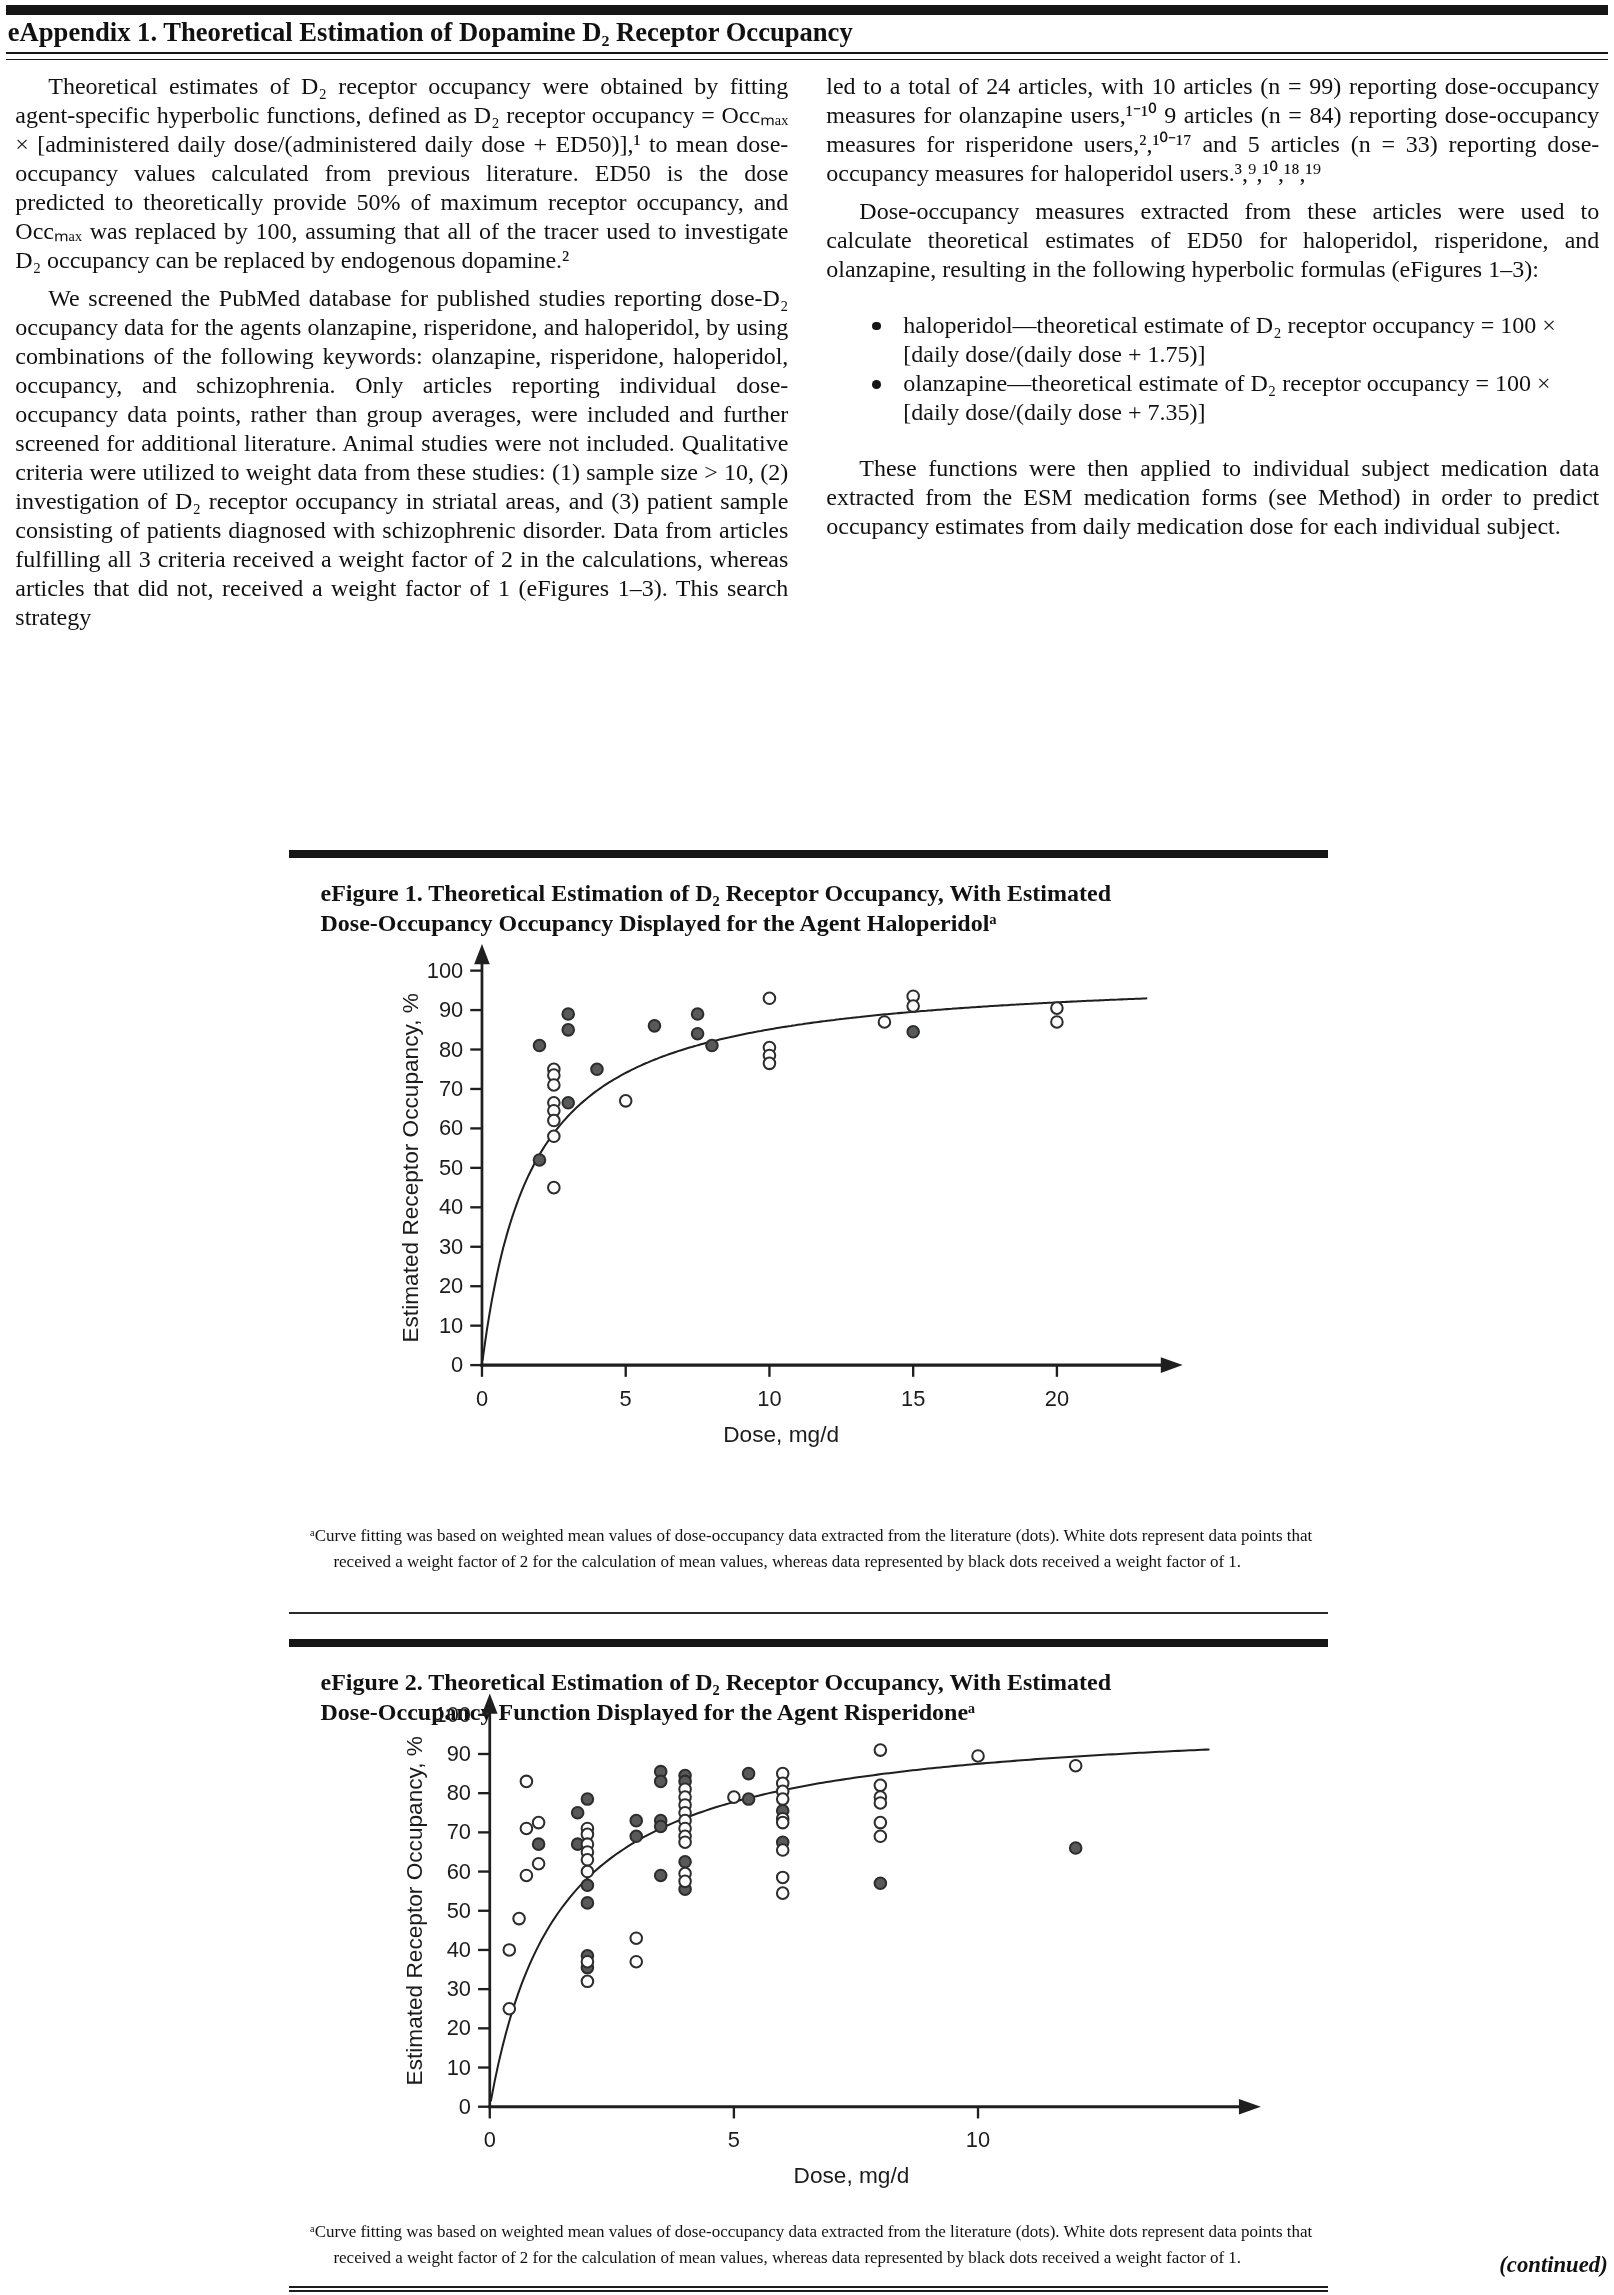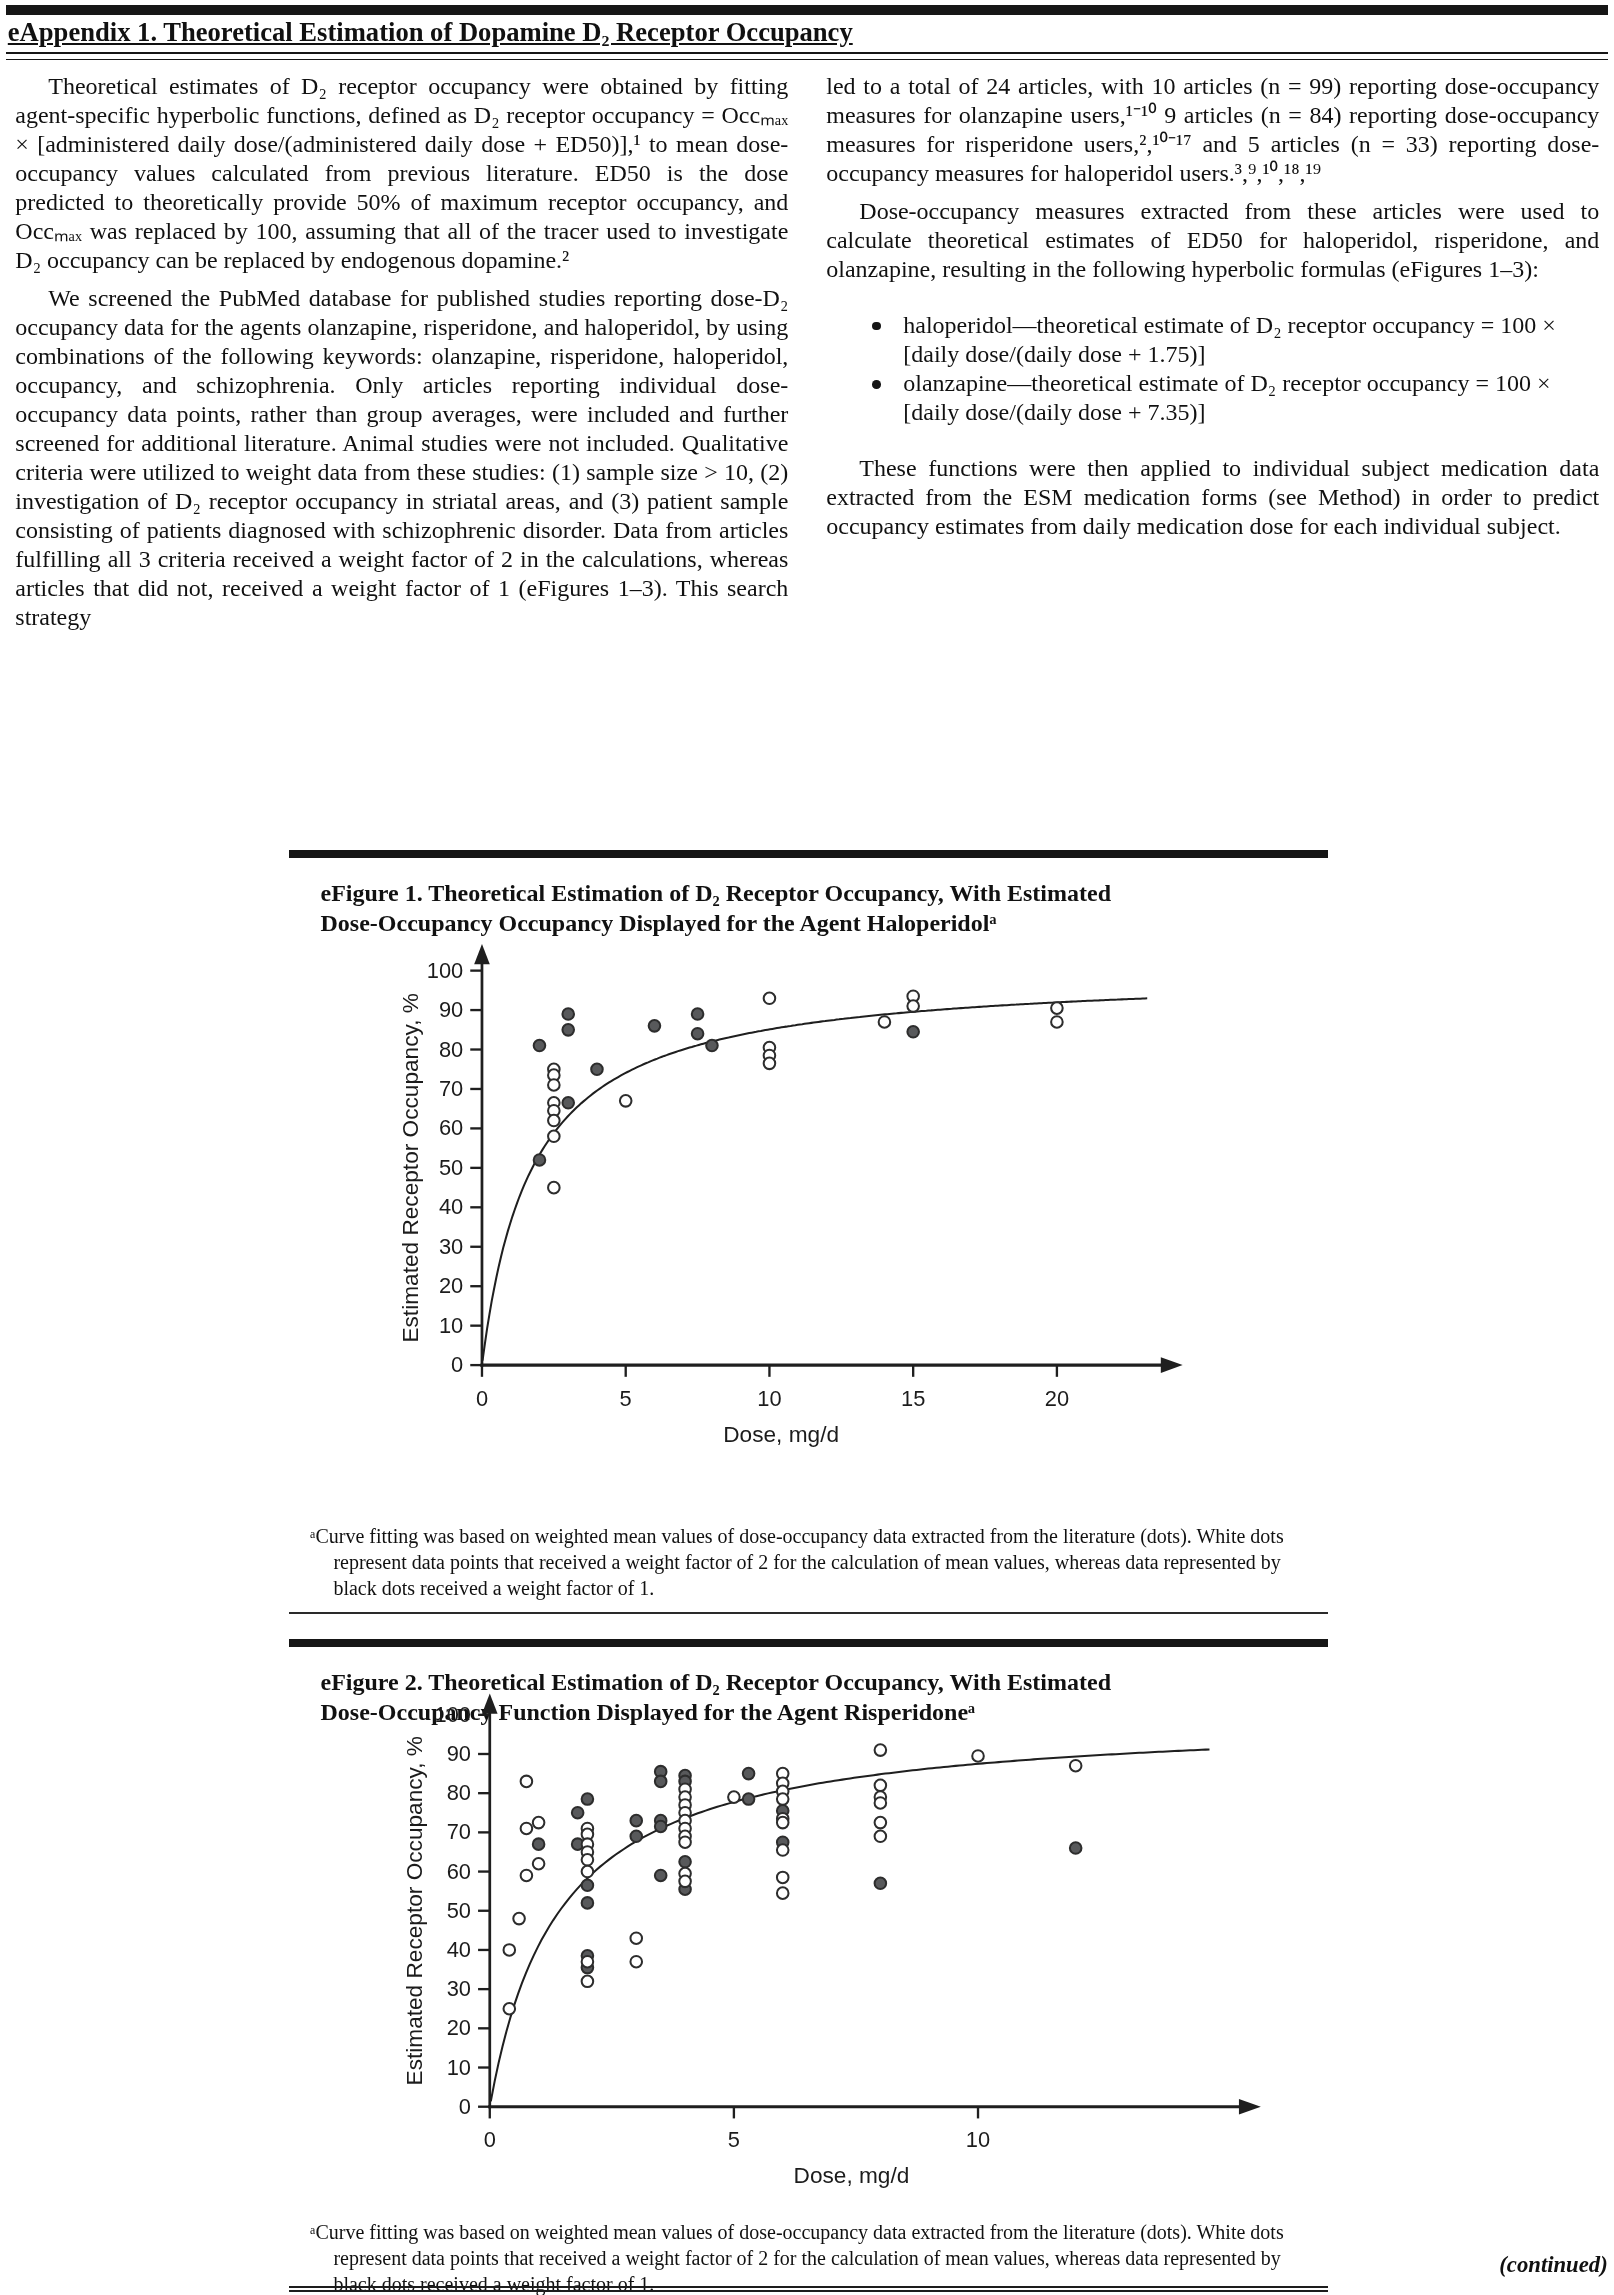--- a/index.html
+++ b/index.html
@@ -1,39 +1,39 @@
 <!DOCTYPE html>
 <html style="font-size:12.5px"><head>
 <meta charset="utf-8">
 <style>
   html,body{margin:0;padding:0;background:#ffffff;}
   .page{position:relative;width:1614px;height:2295px;background:#fff;
         font-family:"Liberation Serif", serif;color:#111;overflow:hidden;}
   .topbar{position:absolute;left:6.3px;top:4.7px;width:1602px;height:10.2px;background:#161616;}
   .apptitle{position:absolute;left:7.8px;top:17px;width:1599px;margin:0;
-            font-size:26.6px;font-weight:bold;line-height:31px;text-decoration:underline;}
+            font-size:26.6px;font-weight:bold;line-height:31px;}
   .titlerule{position:absolute;left:6.3px;top:52px;width:1602px;height:4.7px;
              border-top:2.3px solid #161616;border-bottom:0.8px solid #161616;}
   .cols{position:absolute;left:6.3px;top:63px;width:1602px;}
   .col{position:absolute;top:0;width:791px;text-align:justify;}
   .col.left{left:0;}
   .col.right{left:811px;}
   .col p{margin:9px;font-size:24px;line-height:29px;}
   .col p.indent{text-indent:33px;}
   .col p + p{margin-top:0;}
   ul.bullets{list-style:none;margin:26.6px 0 26.6px 0;padding:0 0 0 55px;}
   ul.bullets li{position:relative;font-size:24px;line-height:29px;margin:0 0 0.8px 0;
                 padding-left:31px;text-align:left;}
   .dot{position:absolute;left:0;top:11px;width:8.6px;height:8.6px;border-radius:50%;background:#161616;}
   .figblock{position:absolute;left:289px;width:1039px;}
   .figbar{position:absolute;left:0;top:0;width:1039px;height:7.8px;background:#161616;}
   .figtitle{position:absolute;left:19.5px;top:15.6px;width:1008px;margin:12px;
             font-size:24px;font-weight:bold;line-height:30px;}
   .figsvg{position:absolute;left:0;}
-  .fignote{position:absolute;left:21px;width:984px;margin:0;font-size:20px;line-height:26px;
+  .fignote{position:absolute;left:21px;width:984px;margin:0;font-size:17px;line-height:26px;
            padding-left:23.4px;text-indent:-23.4px;text-align:left;}
   .figrule{position:absolute;left:0;width:1039px;height:0;border-top:2.3px solid #2a2a2a;}
   .dblrule{position:absolute;left:0;width:1039px;height:2.3px;
            border-top:2px solid #1d1d1d;border-bottom:2px solid #1d1d1d;}
   .continued{position:absolute;right:6.3px;top:2252px;font-size:22.7px;font-weight:bold;
              font-style:italic;font-family:"Liberation Serif",serif;margin-left:44px;}
   svg text{font-family:"Liberation Sans", sans-serif;fill:#1c1c1c;}
 </style>
 </head>
 <body>

